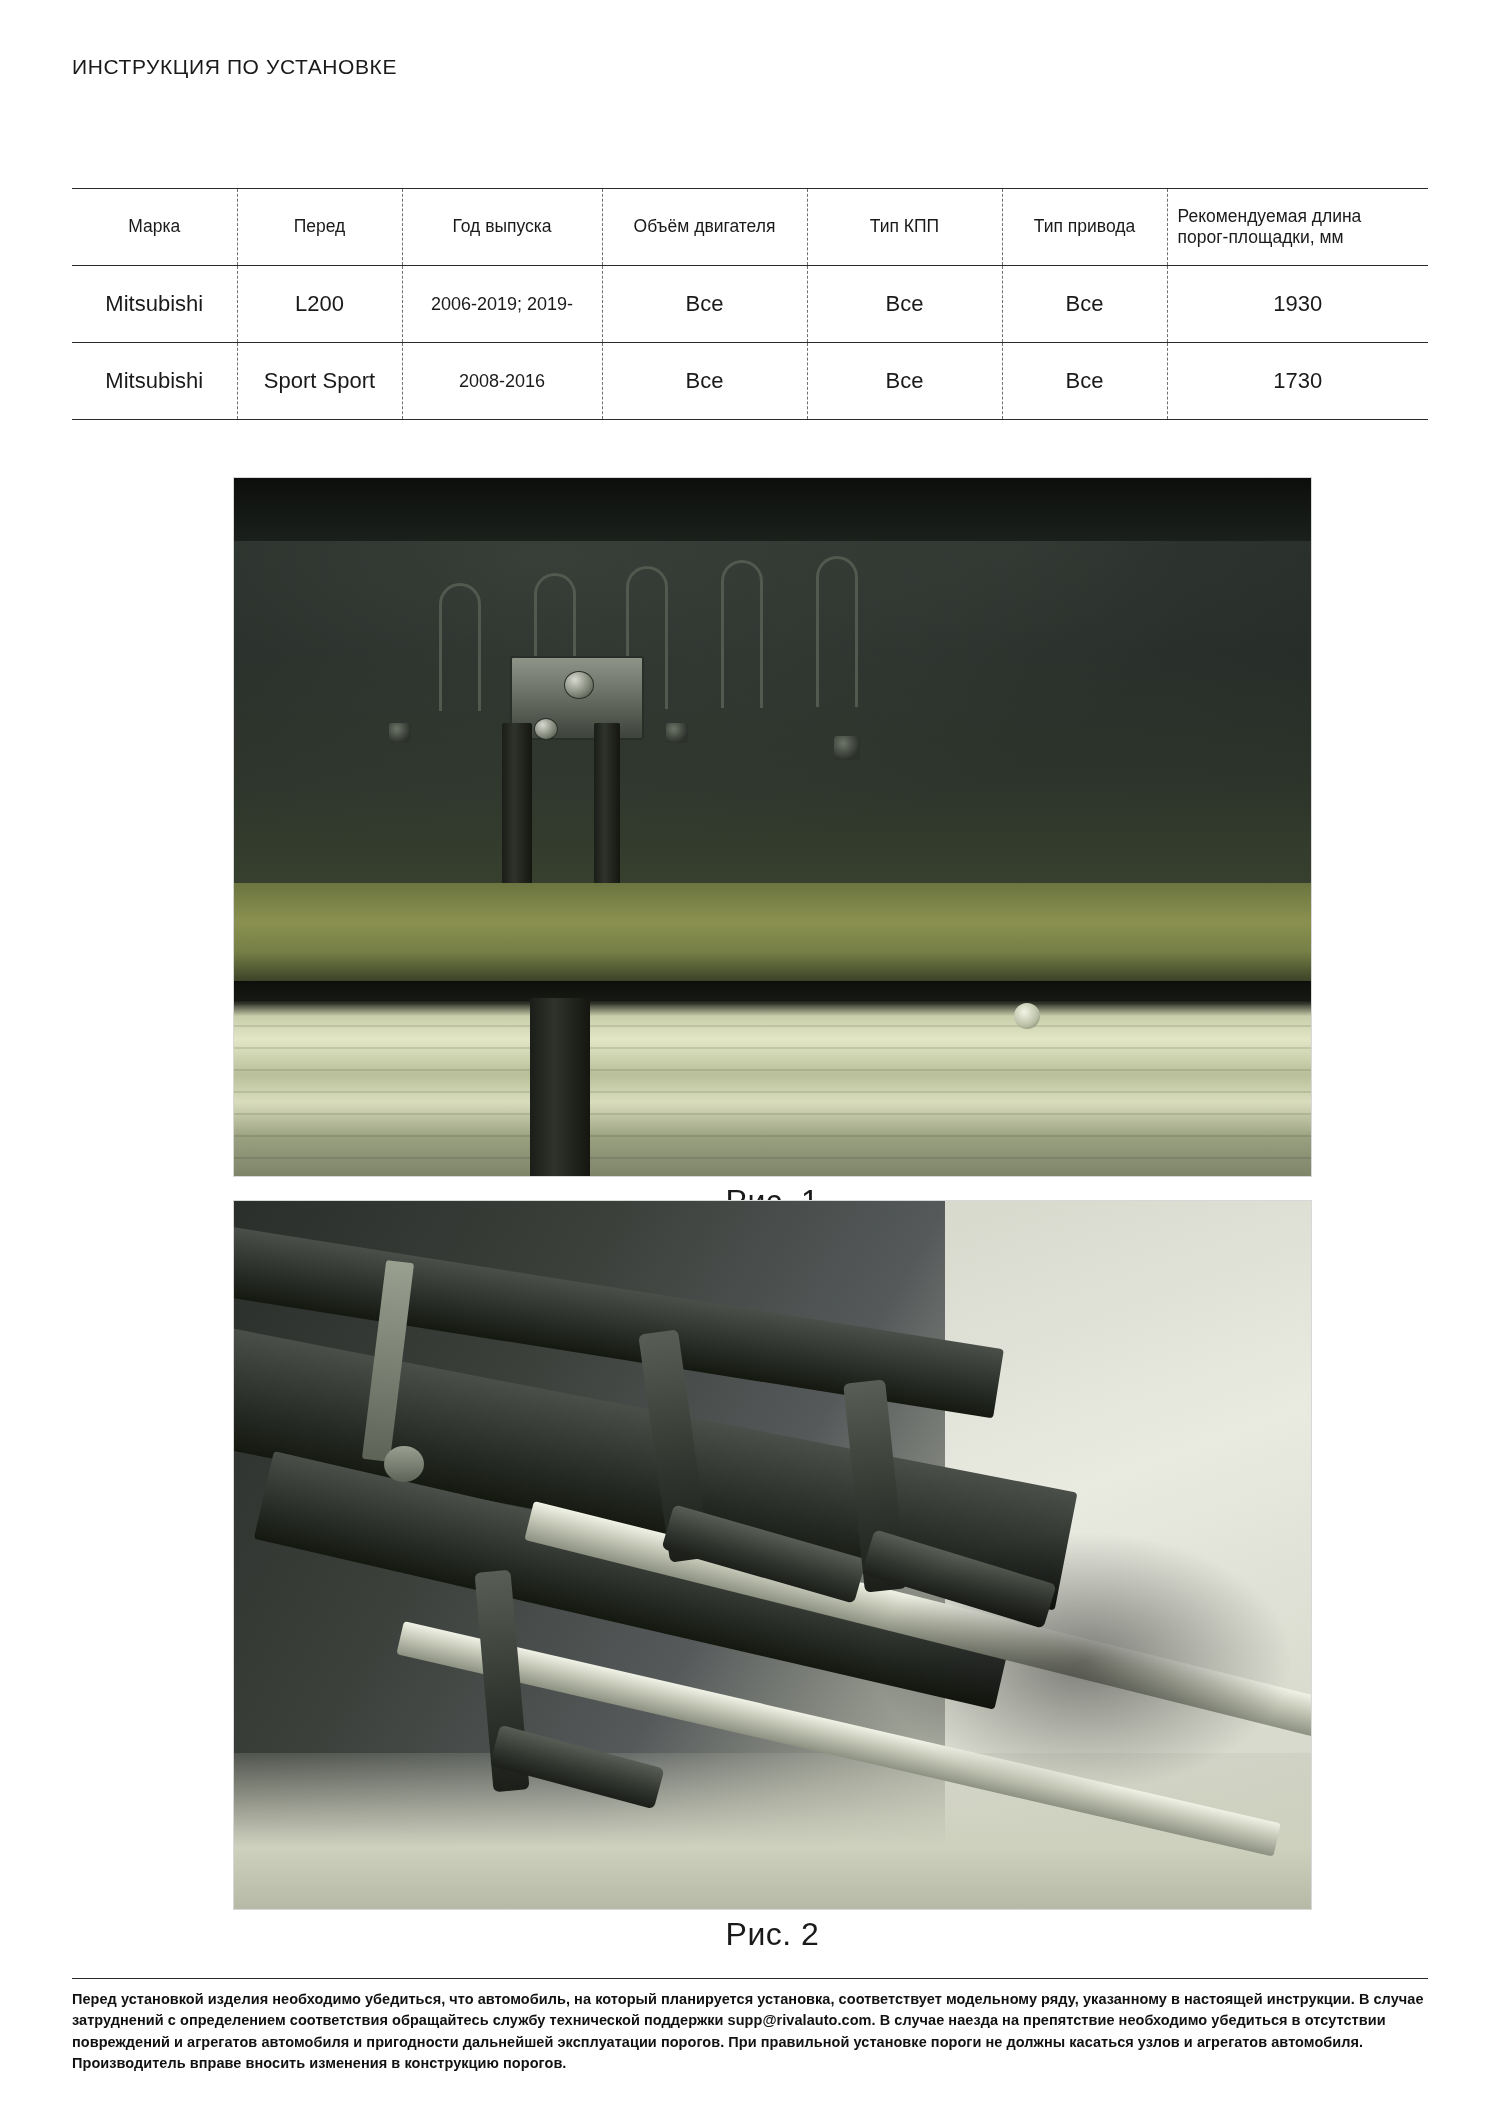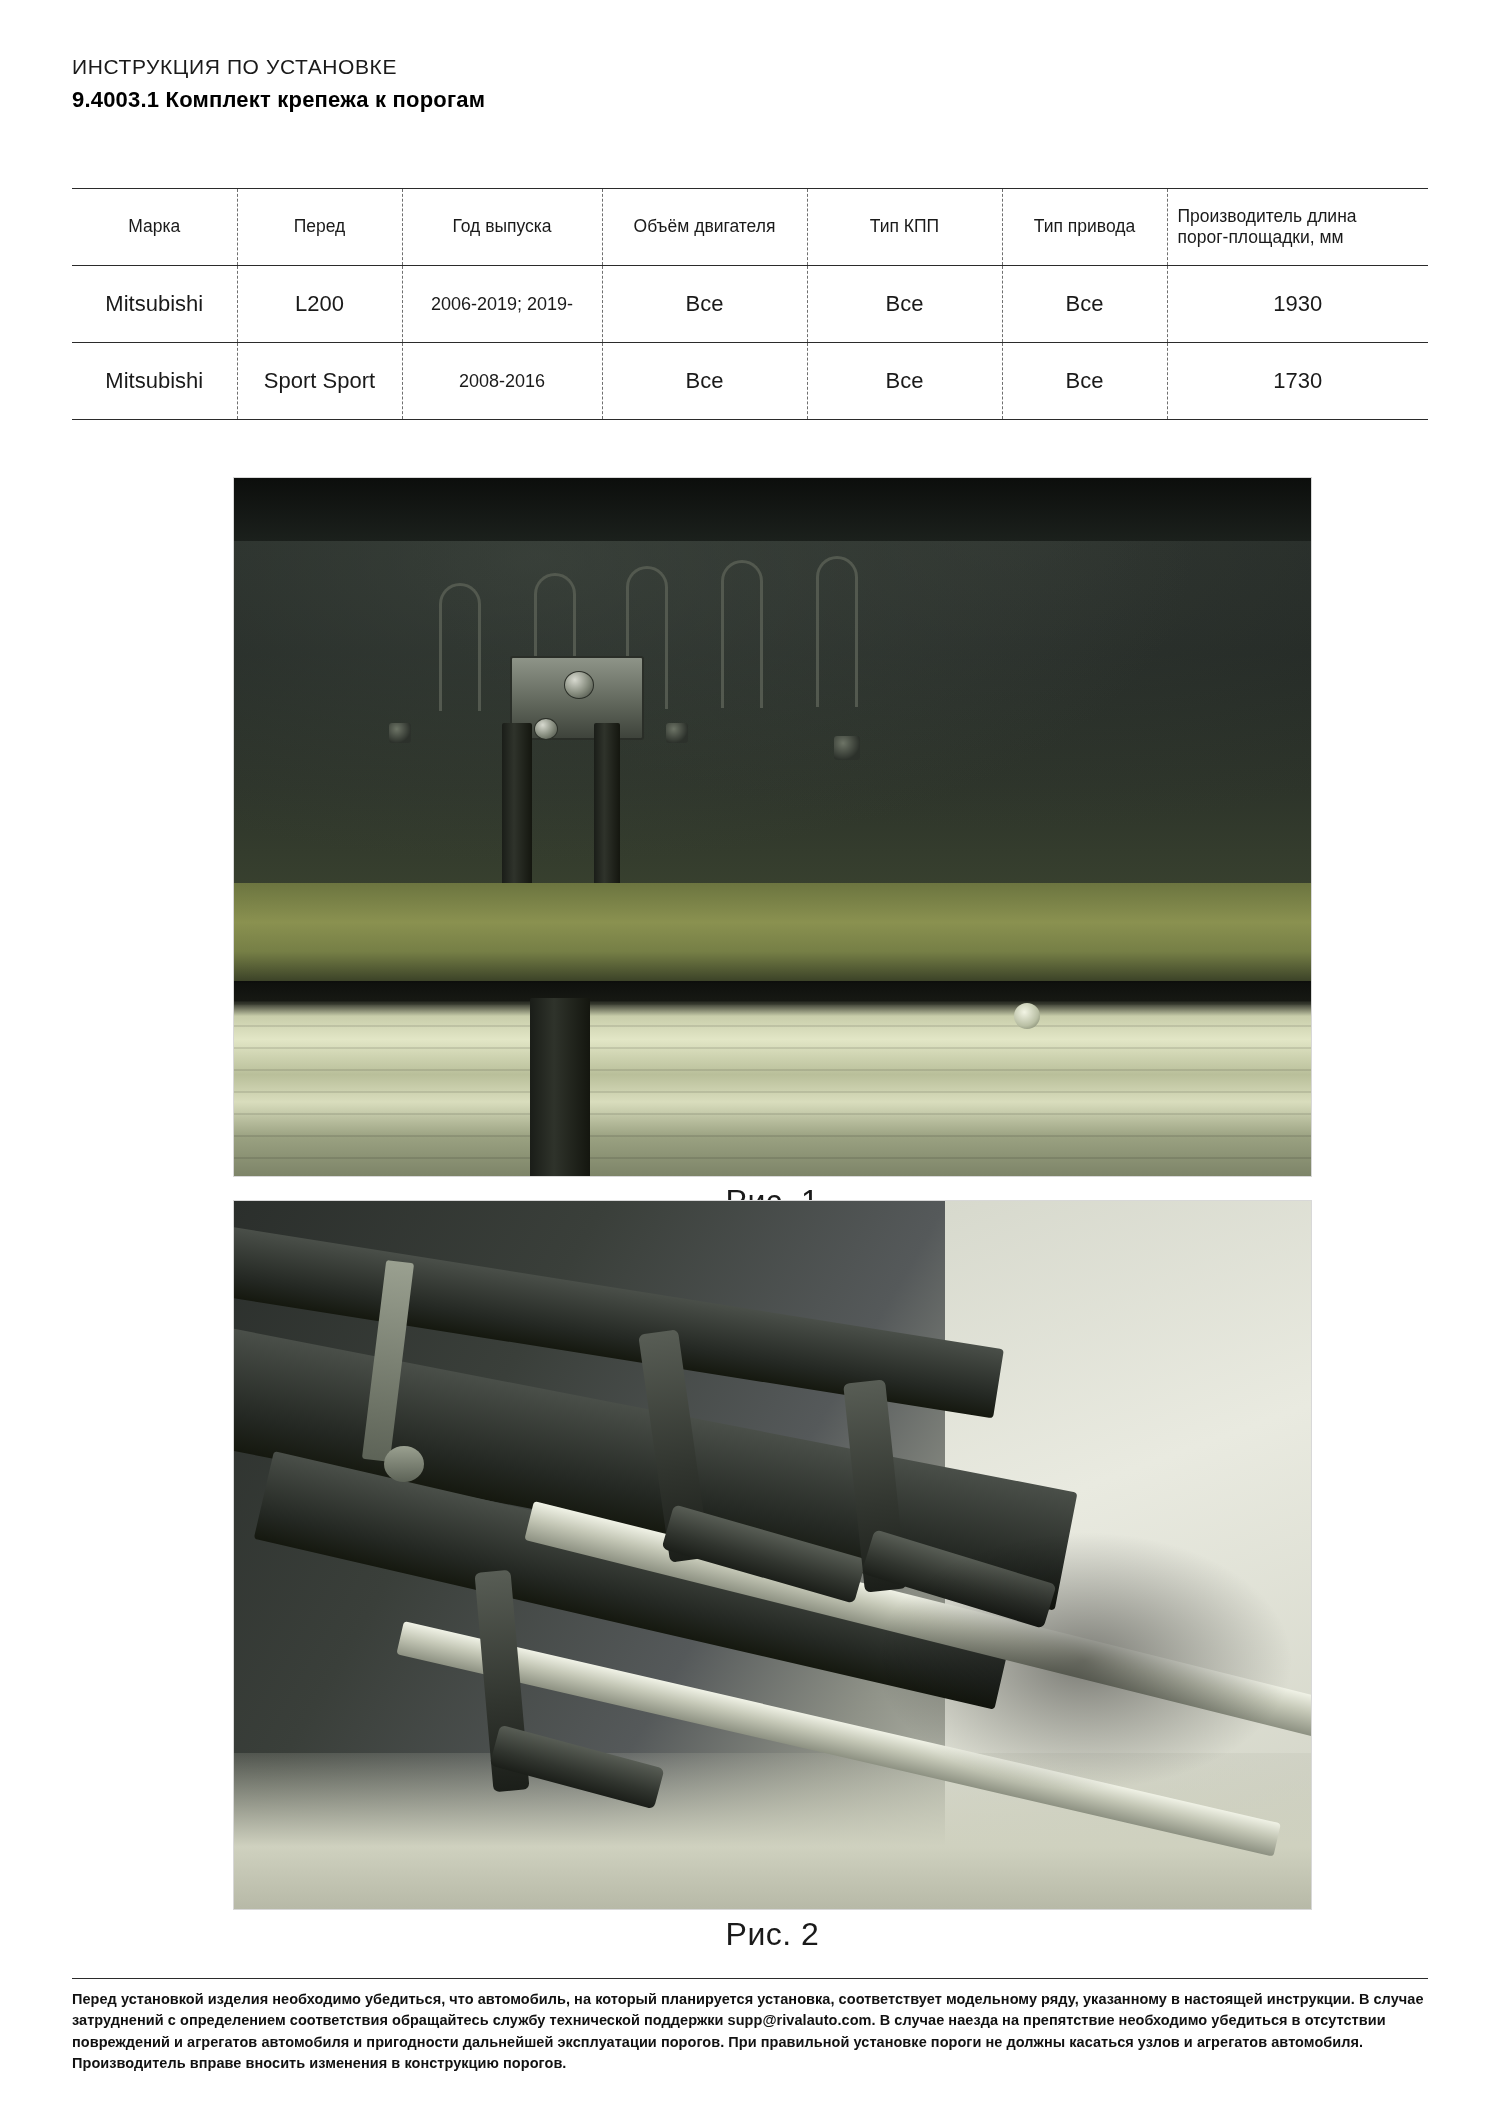--- a/index.html
+++ b/index.html
@@ -243,21 +243,20 @@
     letter-spacing: 0.05px;
   }
 </style>
 </head>
 <body>
 
 <div class="page">
 
   <div class="header">
     <div class="line1">ИНСТРУКЦИЯ ПО УСТАНОВКЕ</div>
-    <div class="line2">9.4003.1 Комплект крепежа к порогам</div>
   </div>
 
   <div class="table-wrap">
     <table class="spec">
       <colgroup>
         <col class="c0">
           <col class="c1">
           <col class="c2">
           <col class="c3">
           <col class="c4">
@@ -266,21 +265,21 @@
       </colgroup>
       <thead>
         <tr class="head">
           <th>Марка</th>
           <th>Перед</th>
           <th>Год выпуска</th>
           <th>Объём двигателя</th>
           <th>Тип КПП</th>
           <th>Тип привода</th>
           <th>
-            <span class="th-two-line">Производитель длина</span>
+            <span class="th-two-line">Рекомендуемая длина</span>
             <span class="th-two-line">порог-площадки, мм</span>
           </th>
         </tr>
       </thead>
       <tbody>
         <tr class="row">
           <td>Mitsubishi</td>
           <td>L200</td>
           <td class="small">2006-2019; 2019-</td>
           <td>Все</td>

